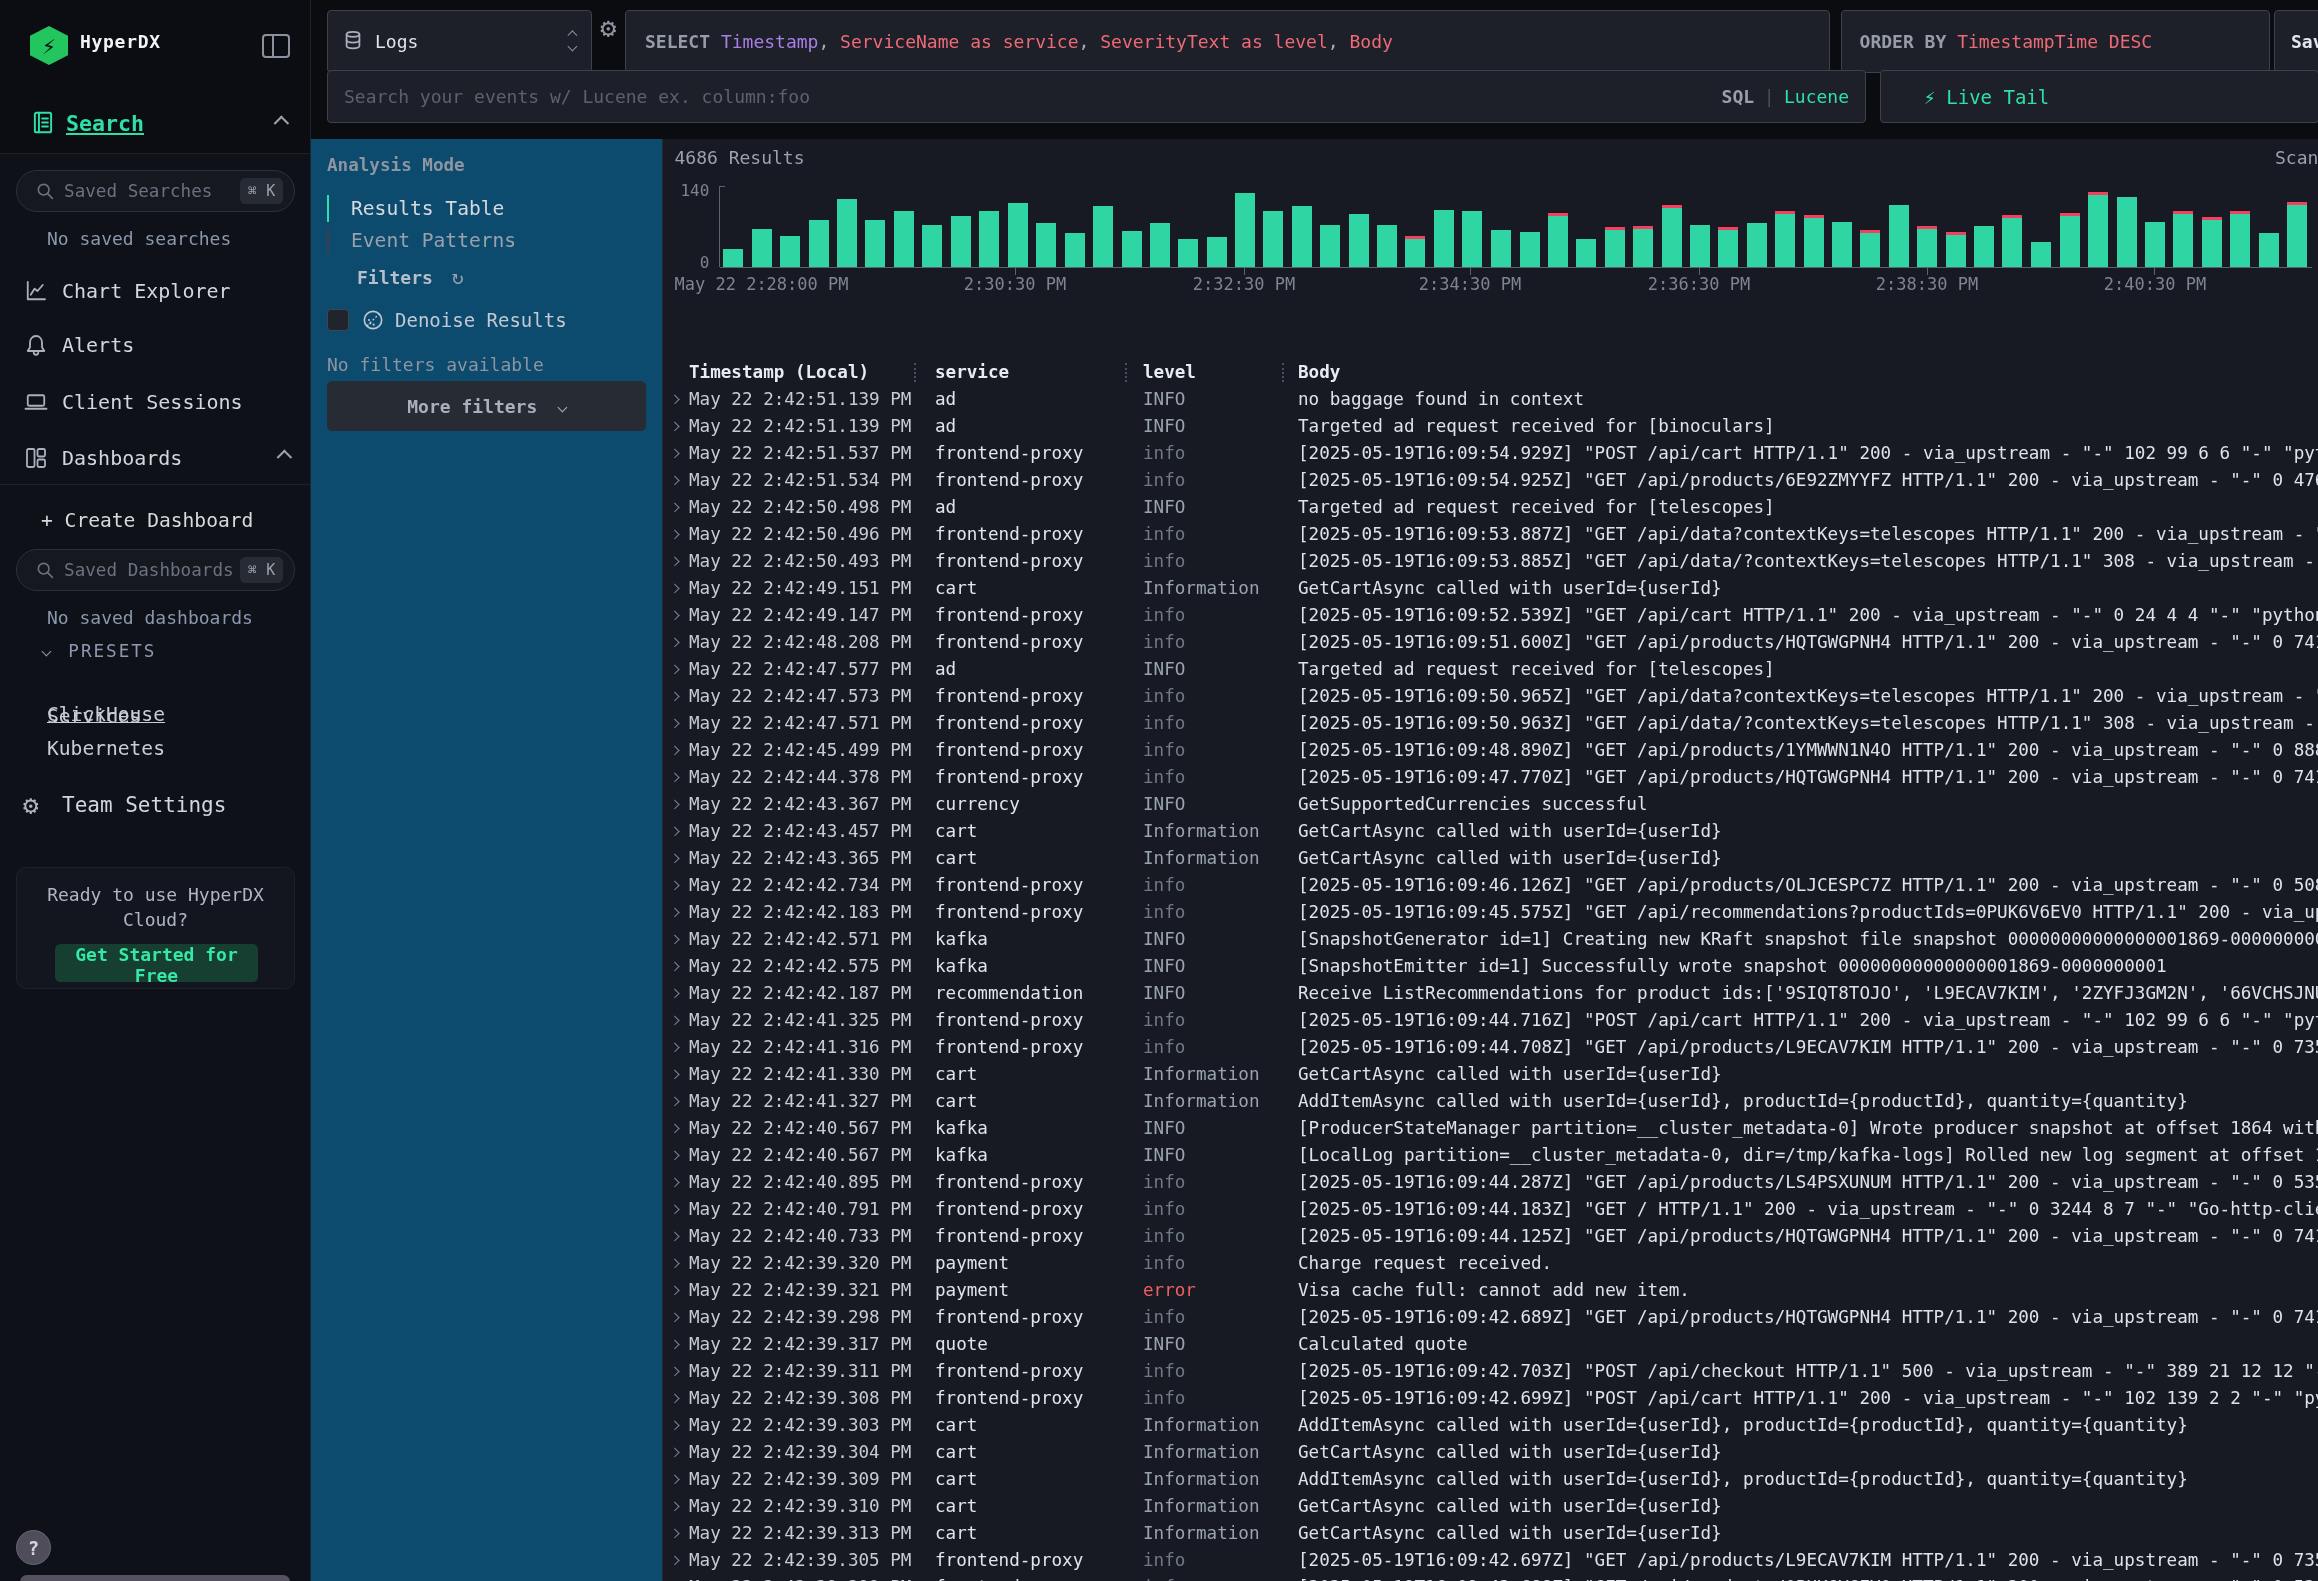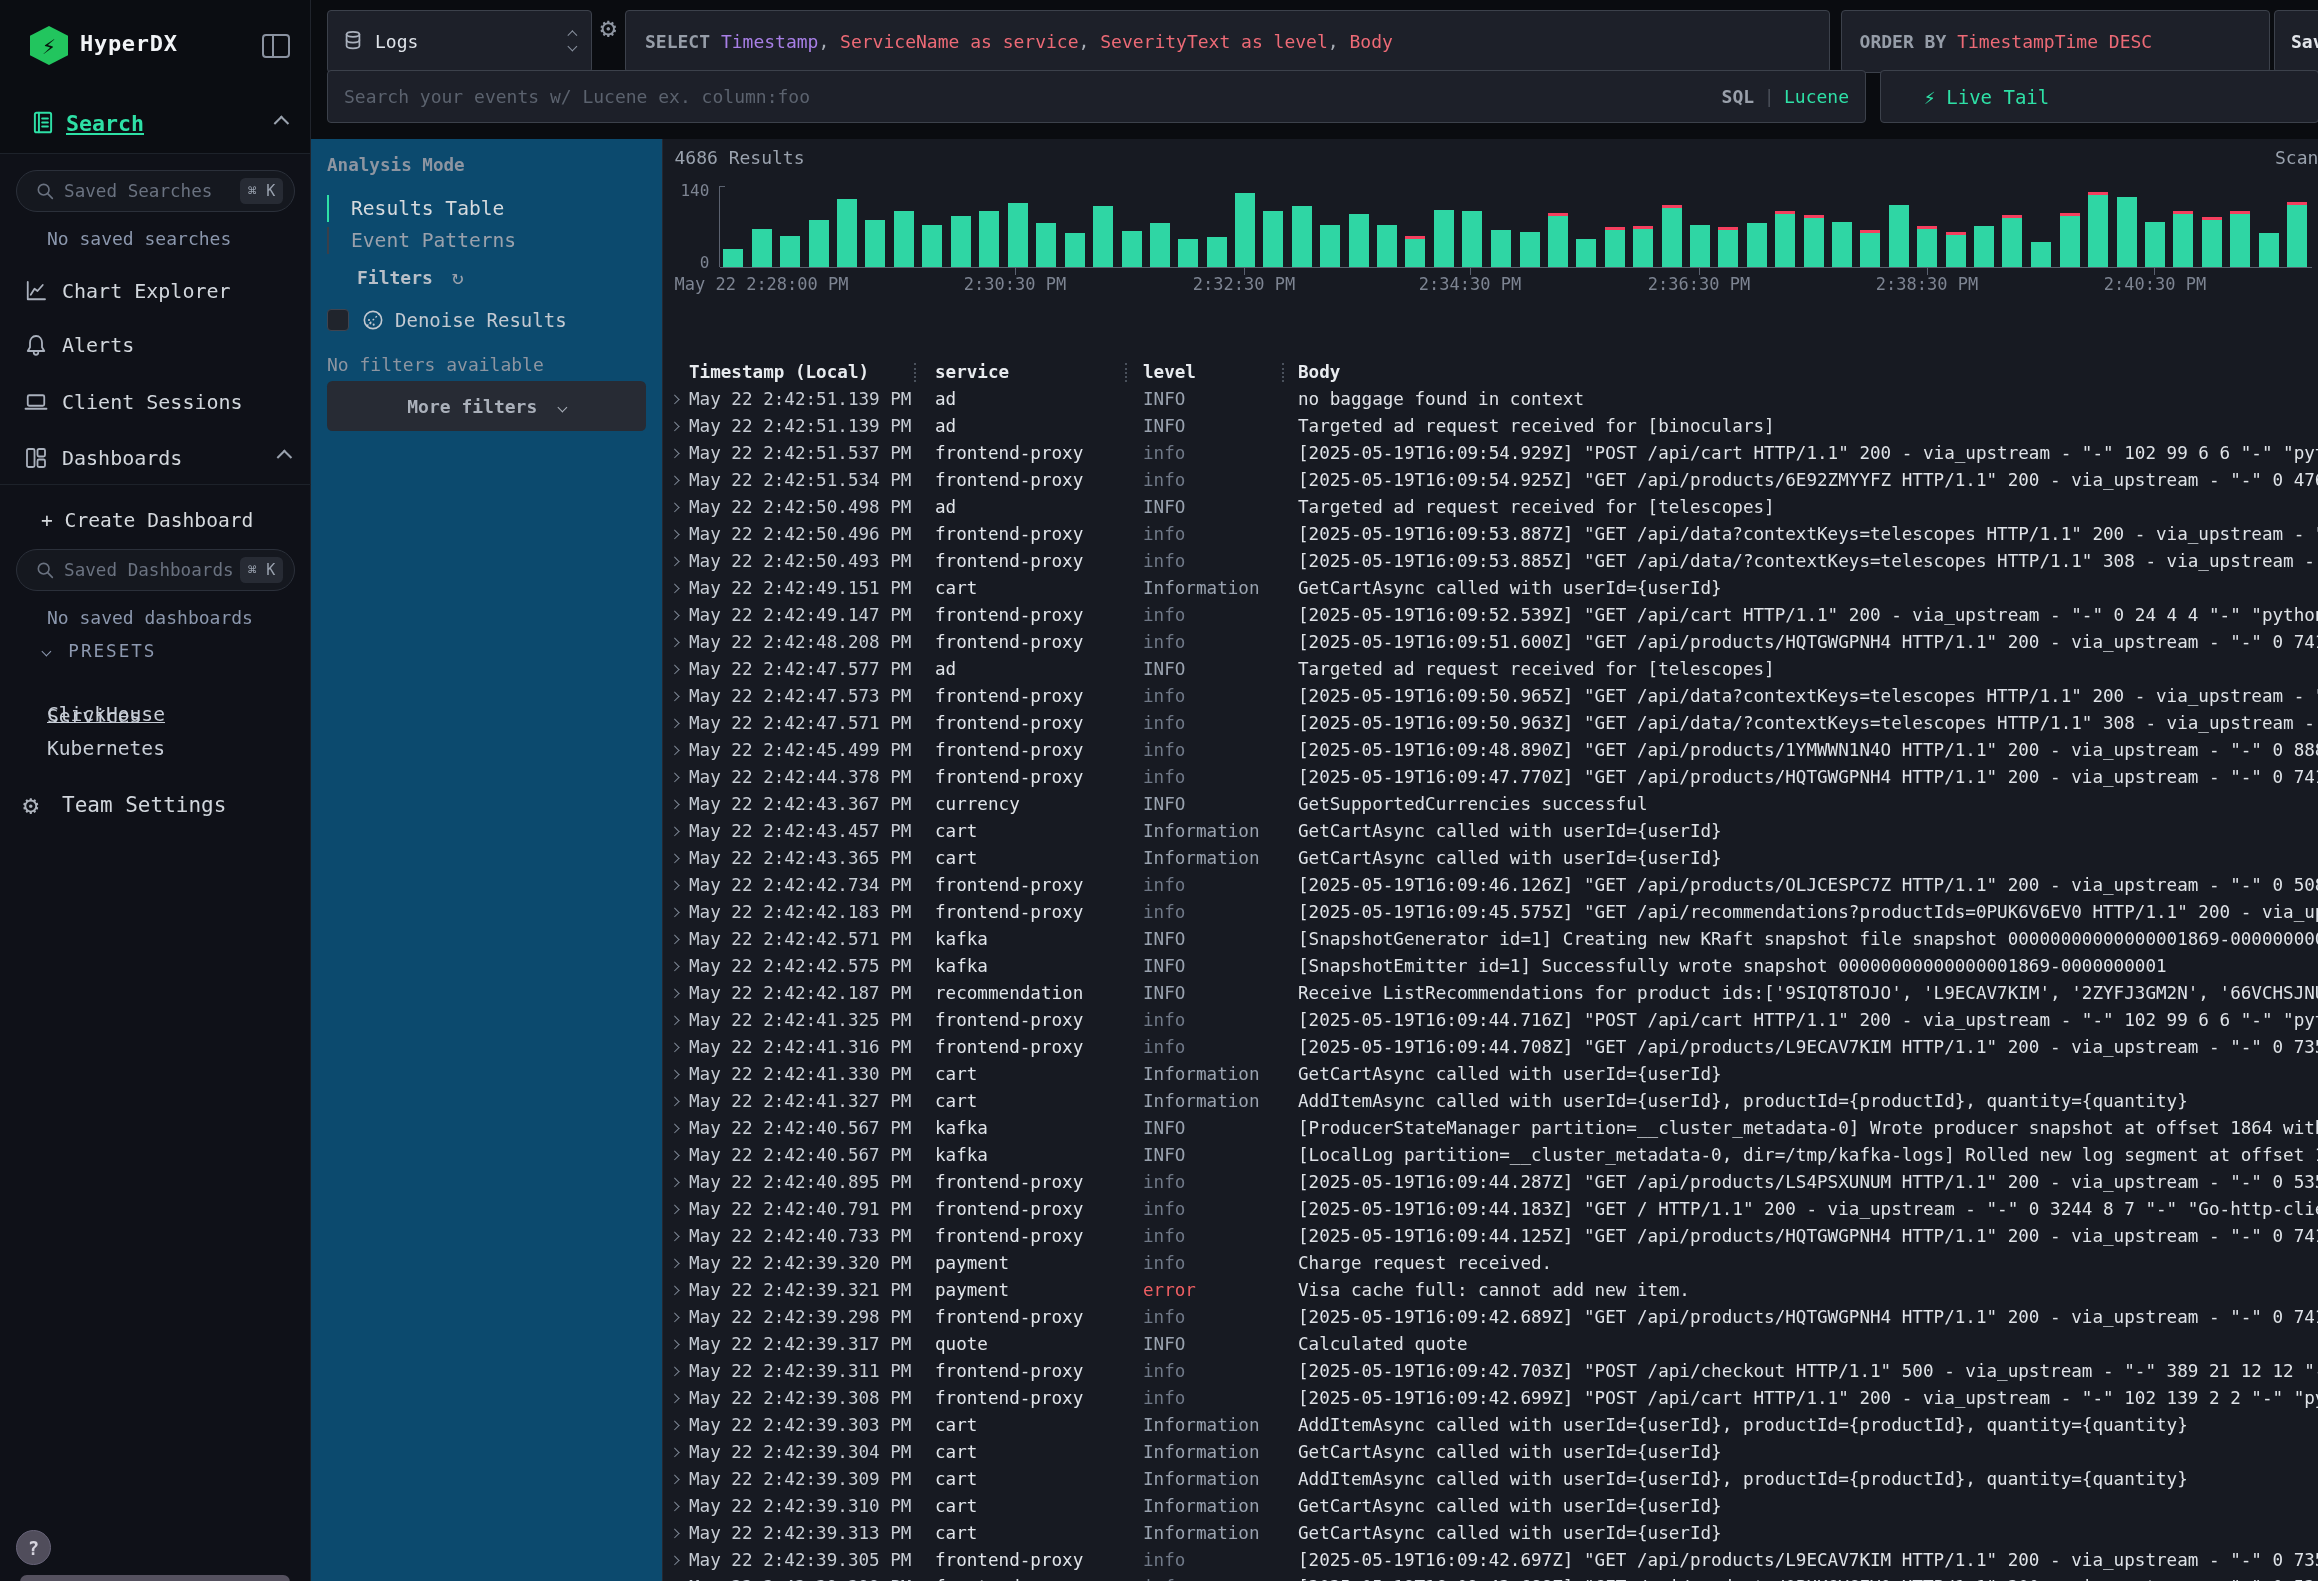--- a/index.html
+++ b/index.html
@@ -6,21 +6,21 @@
   html,body { background:#0b0d12; }
   body { width:2319px; height:1582px; position:relative; overflow:hidden;
          font-family:"DejaVu Sans Mono","Liberation Mono",monospace; color:#d5dae1; }
 
   
   #sidebar { position:absolute; left:0; top:0; width:311px; height:1582px; background:#0f1118; border-right:0.7px solid #20242c; }
   #sidebar-top { position:absolute; left:0; top:0; width:100%; height:154px; background:#0b0d12; border-bottom:0.7px solid #1d222a; }
   .hexagon { position:absolute; left:30px; top:26px; width:38px; height:39px; background:#22c55e;
              clip-path:polygon(50% 0%,100% 25%,100% 75%,50% 100%,0% 75%,0% 25%); display:flex;align-items:center;justify-content:center; }
   .hexagon span { color:#06130b; font-size:23px; font-weight:bold; }
-  .logo-text { position:absolute; left:80px; top:31px; font-size:22px; font-weight:bold; color:#f2f4f7; letter-spacing:0.7px; }
+  .logo-text { position:absolute; left:80px; top:31px; font-size:18px; font-weight:bold; color:#f2f4f7; letter-spacing:0.7px; }
   .collapse-btn { position:absolute; left:262px; top:34px; width:28px; height:24px; border:2px solid #8a92a0; border-radius:4px; }
   .collapse-btn::after { content:""; position:absolute; left:8px; top:0; width:0; height:100%; border-left:2px solid #8a92a0; }
 
   .section-head { position:absolute; left:0; width:100%; height:30px; }
   .icon-svg { stroke:#aab1bd; fill:none; stroke-width:2.4; stroke-linecap:round; stroke-linejoin:round; }
   .icon-green { stroke:#2ee0a6; }
   .chev { display:inline-block; width:10.8px; height:10.8px; border-right:2px solid #9aa2ae; border-bottom:2px solid #9aa2ae; }
   .chev.up { transform:rotate(-135deg); } .chev.down { transform:rotate(45deg); }
   .chev.small { width:6.8px; height:6.8px; border-width:1.4px; }
 
@@ -179,20 +179,25 @@
   </div>
   <div class="preset-item" style="top:703px;text-decoration:underline;">ClickHouse</div>
   <div class="preset-item" style="top:705px;">Services</div>
   <div class="preset-item" style="top:737px;">Kubernetes</div>
 
   <div class="nav-item" style="top:784px;">
     <span style="position:absolute;left:23px;top:50%;transform:translateY(-50%);font-size:26px;color:#aeb4bd;">⚙</span>
     <span class="lbl" style="font-size:21px;">Team Settings</span>
   </div>
 
+  <div id="cloud-card">
+    <div class="l1">Ready to use HyperDX</div>
+    <div class="l2">Cloud?</div>
+    <button id="get-started">Get Started for Free</button>
+  </div>
 
   <div id="help-btn">?</div>
   <div id="toast-sliver"></div>
 </div>
 
 <div id="topbar">
   <div class="box" style="left:16px;top:9.5px;width:265px;padding:0 15px;justify-content:flex-start;">
     <svg class="icon-svg" width="20" height="21.6" viewBox="0 0 28 30" style="stroke:#aab1bd;">
       <ellipse cx="14" cy="6" rx="9" ry="3.5"></ellipse>
         <path d="M5 6 v16 c0 2 4 3.5 9 3.5 s9 -1.5 9 -3.5 v-16"></path>

